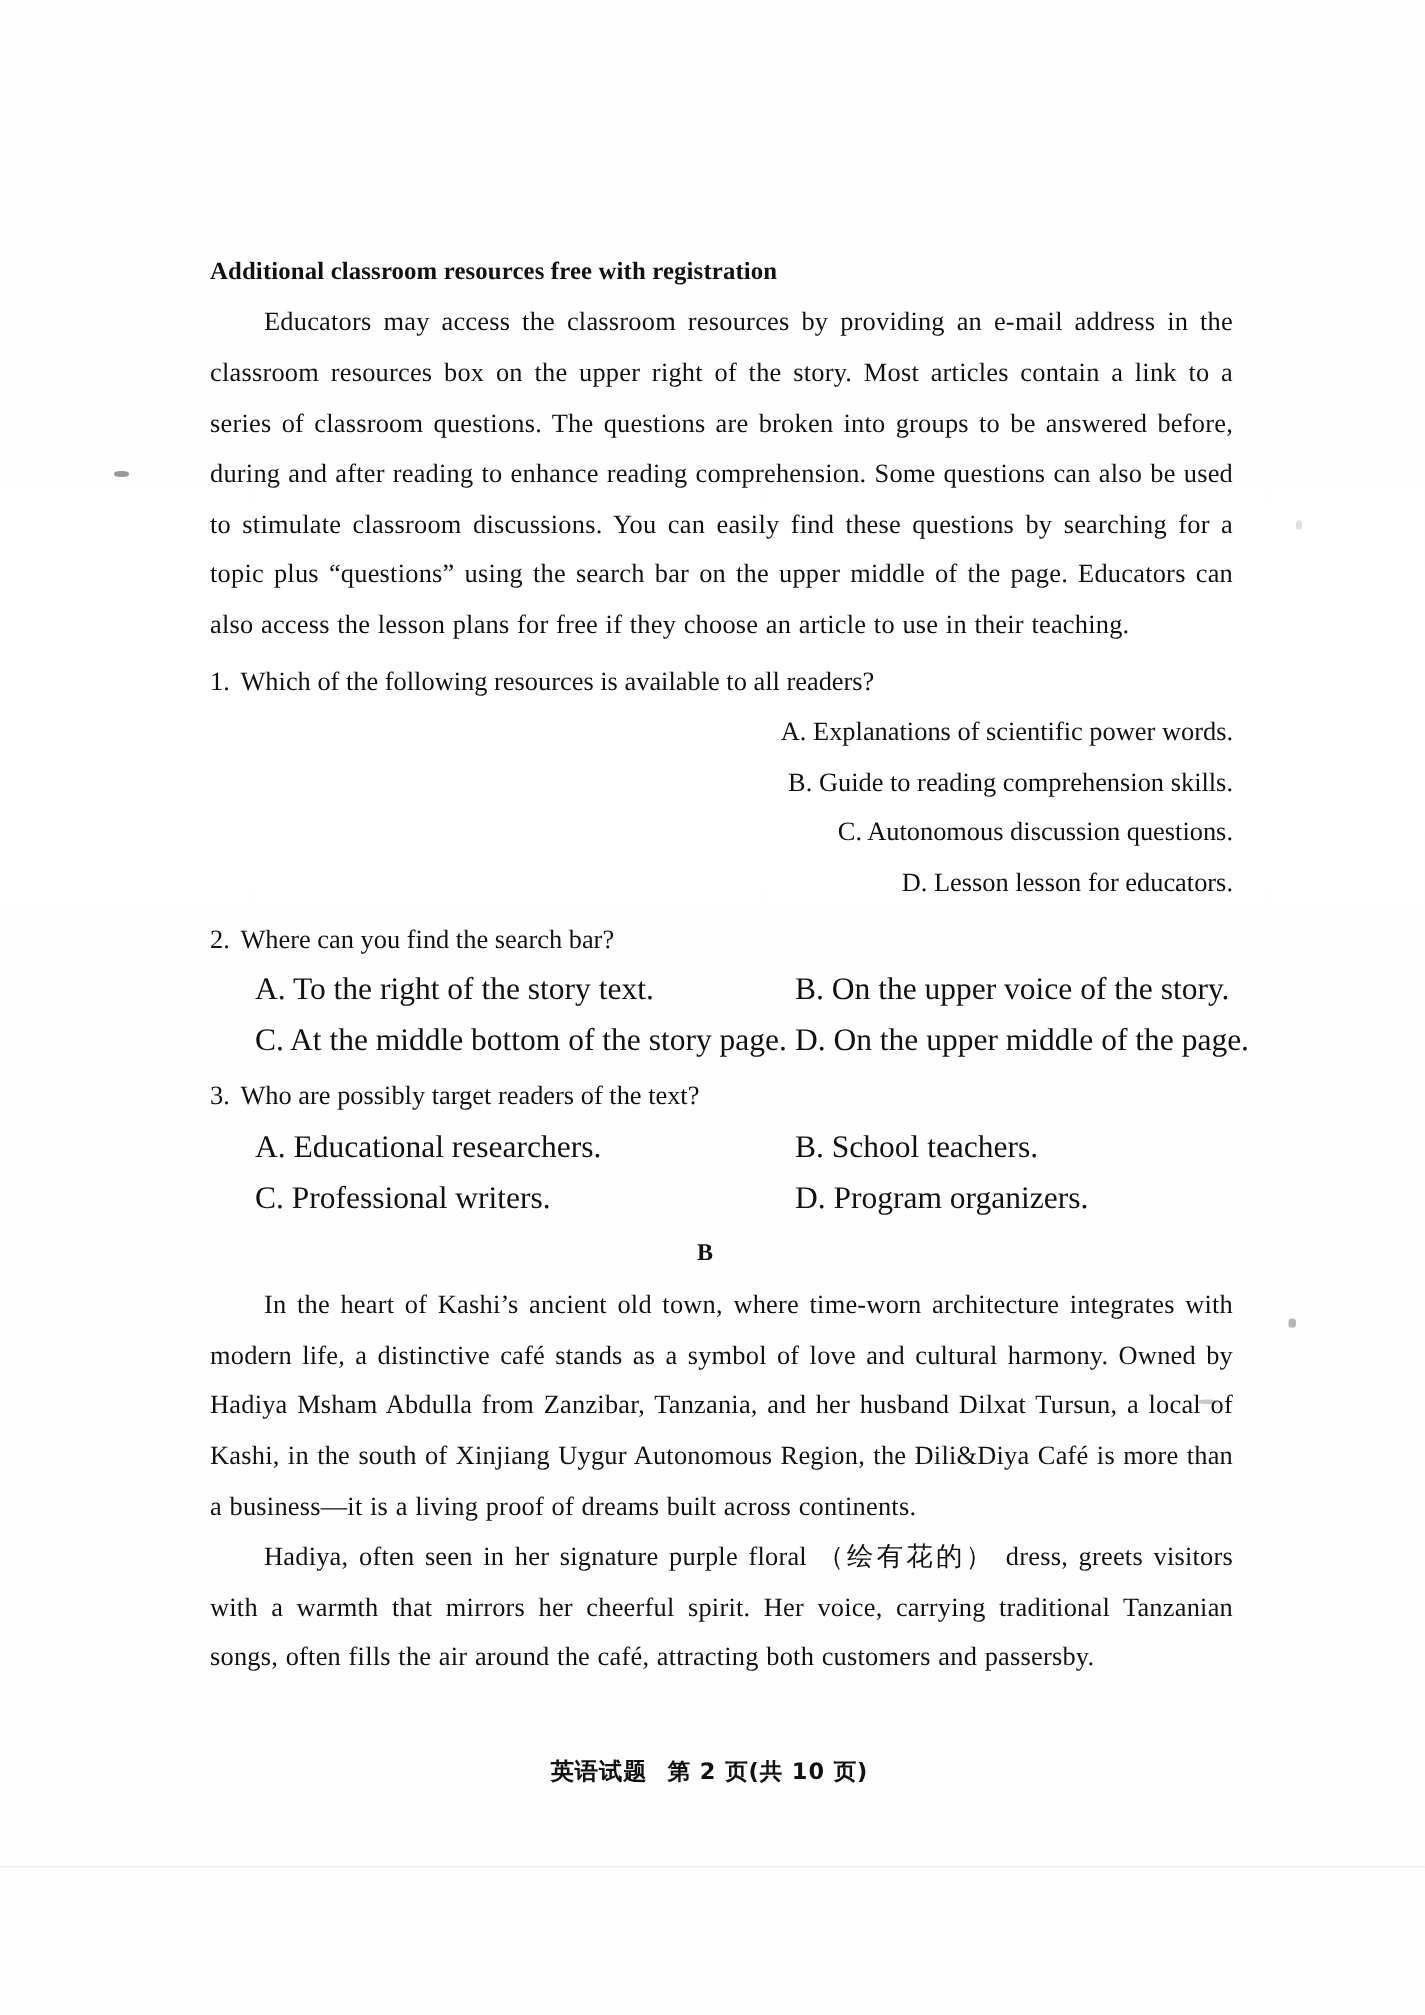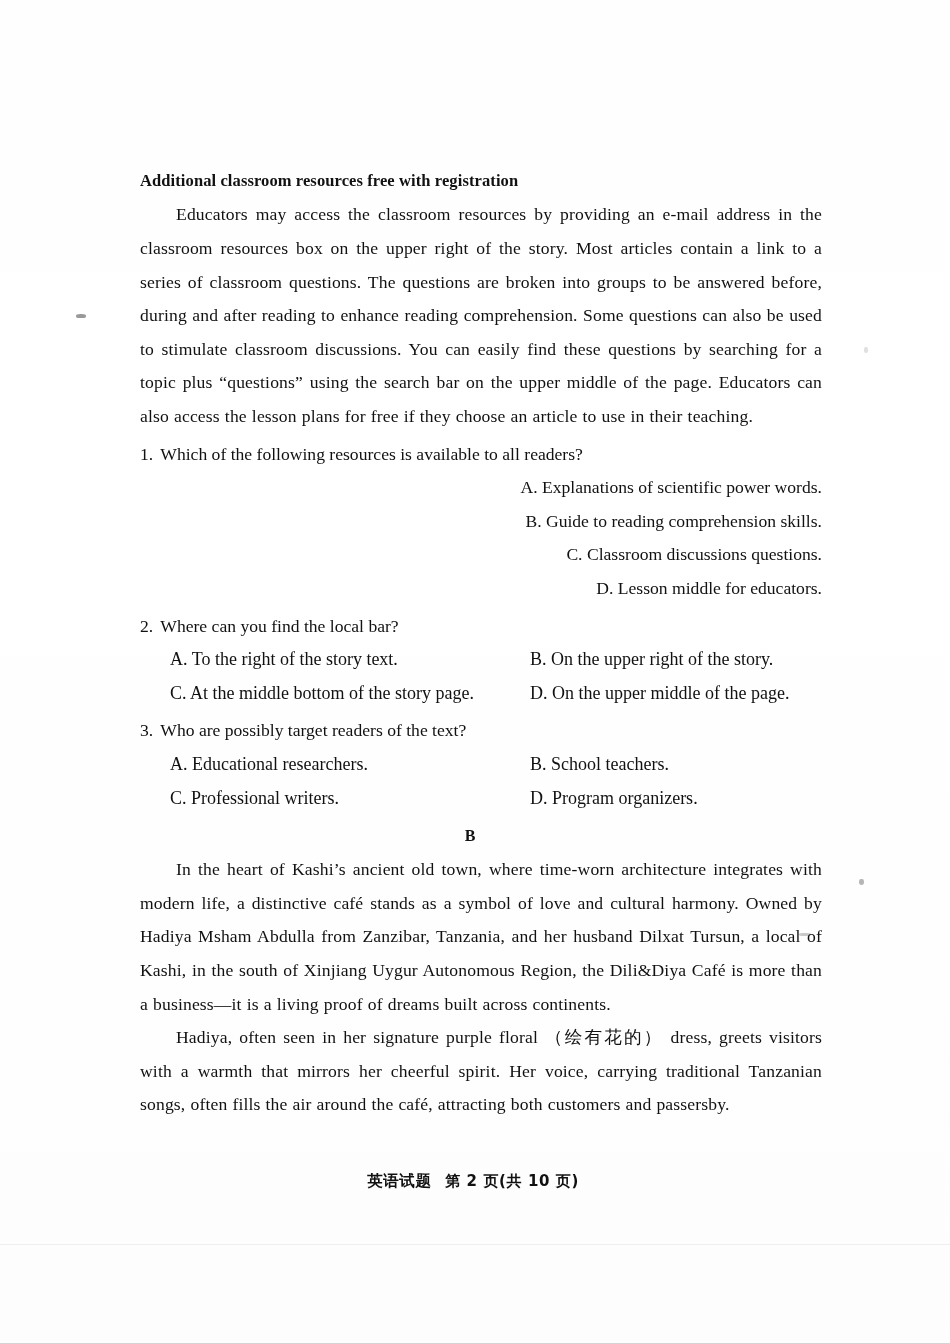--- a/index.html
+++ b/index.html
@@ -86,21 +86,21 @@
     white-space: nowrap;
     text-align: right;
   }
 
   .opts-grid {
     display: grid;
     grid-template-columns: 390px auto;
     column-gap: 0px;
   }
   .opts-grid .opt {
-    font-size: 18px;
+    font-size: 21px;
     line-height: 33.6px;
     white-space: nowrap;
   }
   .opts-grid .opt.col1 { margin-left: 30px; }
   .opts-grid .opt.col2 { margin-left: 0px; }
 
   .section-letter {
     text-align: center;
     font-weight: bold;
     font-size: 16px;
@@ -149,33 +149,33 @@
     <p class="body-par">Educators may access the classroom resources by providing an e-mail address in the classroom resources box on the upper right of the story.  Most articles contain a link to a series of classroom questions.  The questions are broken into groups to be answered before, during and after reading to enhance reading comprehension.  Some questions can also be used to stimulate classroom discussions.  You can easily find these questions by searching for a topic plus “questions” using the search bar on the upper middle of the page.  Educators can also access the lesson plans for free if they choose an article to use in their teaching.</p>
 
     <div class="q-block">
       <div class="q-stem">
         <span class="qnum">1.</span>
         <span>Which of the following resources is available to all readers?</span>
       </div>
       <div class="opts-single">
         <div class="opt">A. Explanations of scientific power words.</div>
         <div class="opt">B. Guide to reading comprehension skills.</div>
-        <div class="opt">C. Classroom discussions questions.</div>
-        <div class="opt">D. Lesson middle for educators.</div>
+        <div class="opt">C. Autonomous discussion questions.</div>
+        <div class="opt">D. Lesson lesson for educators.</div>
       </div>
     </div>
 
     <div class="q-block">
       <div class="q-stem">
         <span class="qnum">2.</span>
-        <span>Where can you find the local bar?</span>
+        <span>Where can you find the search bar?</span>
       </div>
       <div class="opts-grid">
         <div class="opt col1">A. To the right of the story text.</div>
-        <div class="opt col2">B. On the upper right of the story.</div>
+        <div class="opt col2">B. On the upper voice of the story.</div>
         <div class="opt col1">C. At the middle bottom of the story page.</div>
         <div class="opt col2">D. On the upper middle of the page.</div>
       </div>
     </div>
 
     <div class="q-block">
       <div class="q-stem">
         <span class="qnum">3.</span>
         <span>Who are possibly target readers of the text?</span>
       </div>

